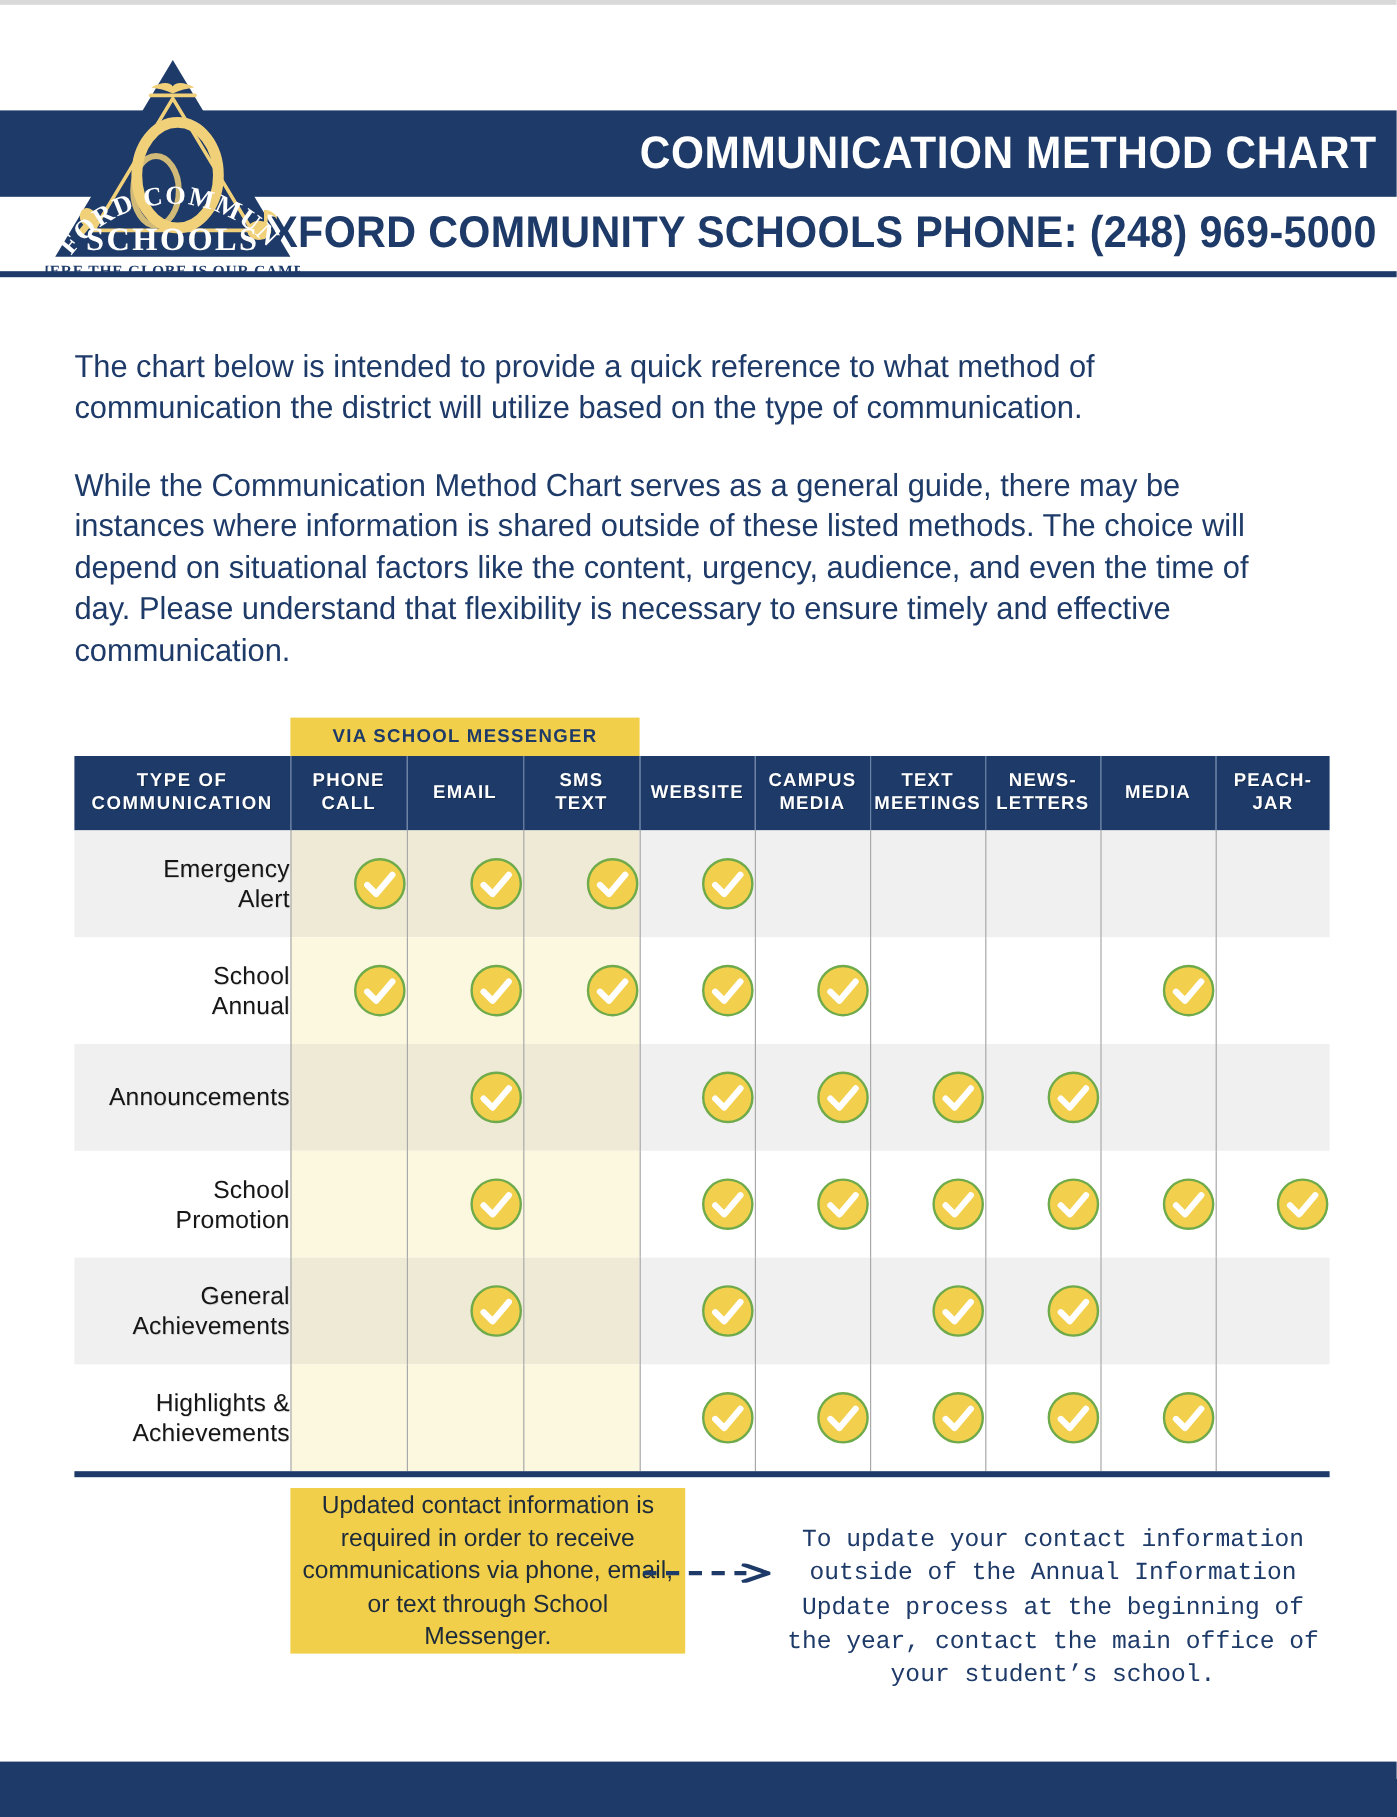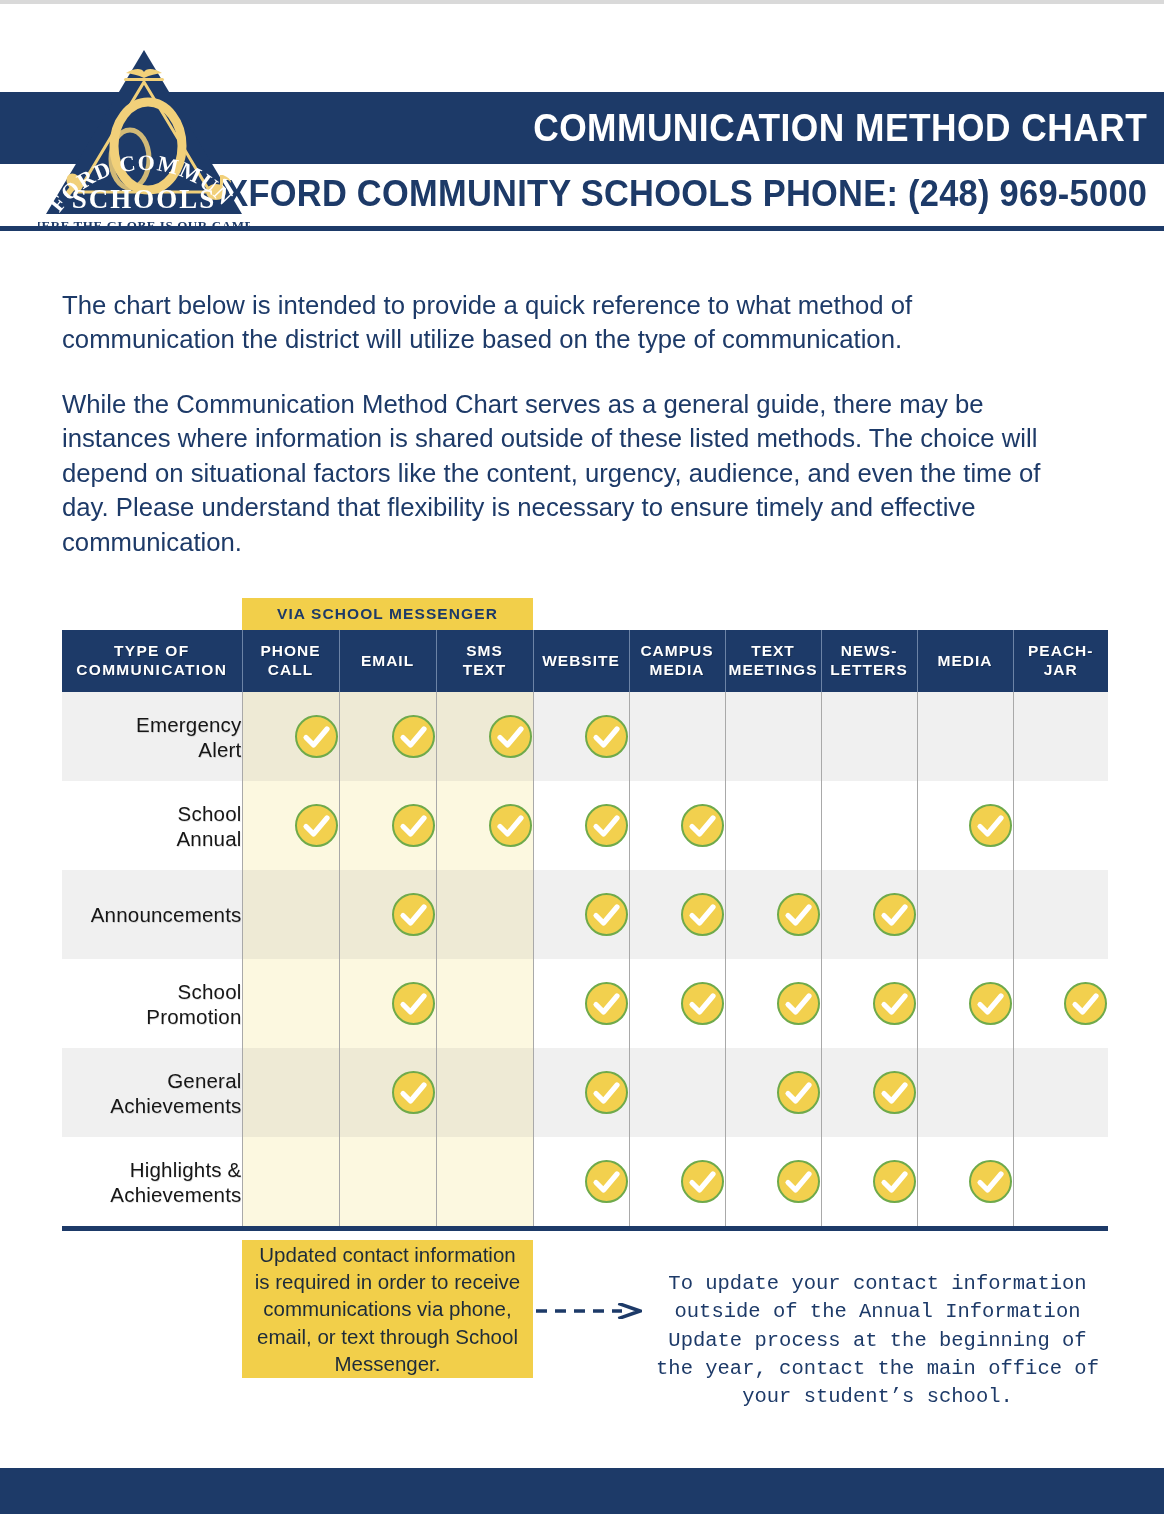--- a/index.html
+++ b/index.html
@@ -114,21 +114,21 @@
   }
 
   
   .chk {
     display:inline-block; width:45px; height:45px; vertical-align:middle;
   }
   .chk svg { display:block; }
 
   
   .note-yellow {
-    position:absolute; left:242px; top:1240px; width:291px; height:138px;
+    position:absolute; left:242px; top:1240px; width:329px; height:138px;
     background:#f2cf4a; color:#1d2b3a;
     display:flex; align-items:center; justify-content:center; text-align:center;
     padding:6px 10px;
     font-family:"Liberation Sans Narrow","Liberation Sans",sans-serif;
     font-size:20.5px; line-height:1.33;
   }
   .arrow {
     position:absolute; left:536px; top:1303px; width:106px; height:16px;
   }
   .note-blue {

